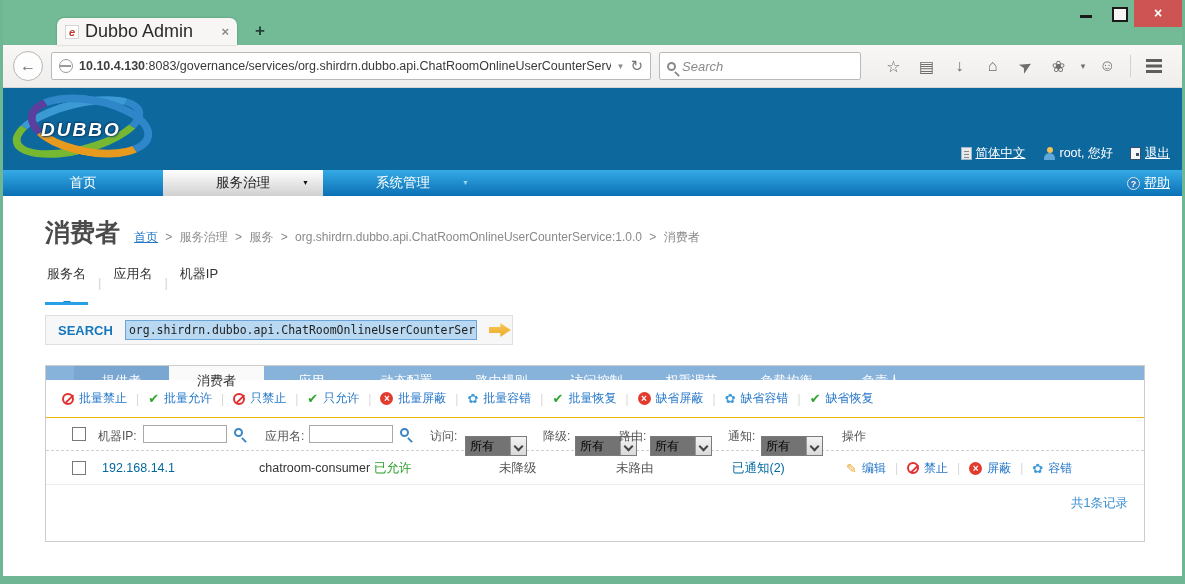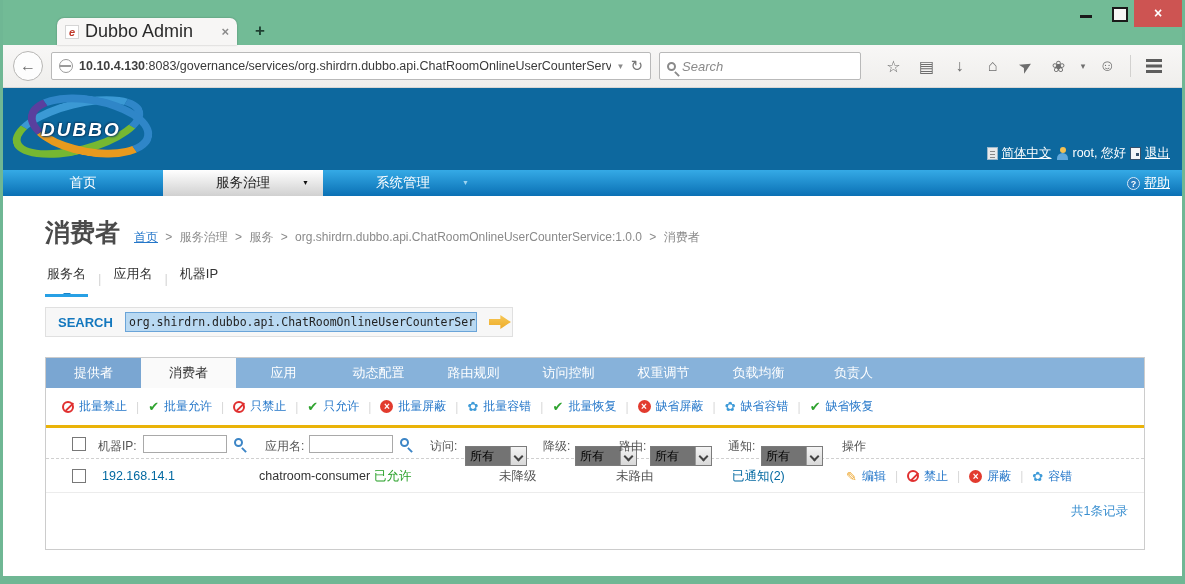--- a/index.html
+++ b/index.html
@@ -57,21 +57,21 @@
 
   
   .appheader { position:relative; height:82px; background:#0d689e; }
   .logo { position:absolute; left:6px; top:4px; width:154px; height:72px; cursor:pointer; }
   .logo .e1 { position:absolute; left:2px; top:8px; width:134px; height:54px; border:8px solid #76b832;
               border-radius:50%; transform:rotate(-14deg); border-right-color:#2f86c8; border-top-color:#3b99d4; }
   .logo .e2 { position:absolute; left:18px; top:4px; width:126px; height:60px; border:8px solid #2f86c8;
               border-radius:50%; transform:rotate(10deg); border-left-color:#5a3f9e; border-bottom-color:#e89a1e; }
   .logo .txt { position:absolute; left:32px; top:27px; font-weight:bold; font-style:italic; font-size:19px;
                color:#fff; letter-spacing:2px; text-shadow:1px 1px 2px #0a3e66,-1px -1px 2px #0a3e66; }
-  .hlinks { position:absolute; right:12px; bottom:8px; display:flex; align-items:center; gap:4px; }
+  .hlinks { position:absolute; right:12px; bottom:8px; display:flex; align-items:center; gap:17px; }
   .hlink { display:flex; align-items:center; gap:4px; color:#fff; font-size:12.5px; cursor:pointer; }
   .hlink u { text-decoration:underline; }
   .ic-page { width:11px; height:13px; background:#e9e9e9; border:1px solid #9db9cc; position:relative; }
   .ic-page::after { content:""; position:absolute; left:2px; top:3px; width:5px; height:1px; background:#888;
                     box-shadow:0 3px 0 #888, 0 6px 0 #888; }
   .ic-user { width:13px; height:13px; position:relative; }
   .ic-user::before { content:""; position:absolute; left:4px; top:0; width:6px; height:6px; border-radius:50%; background:#f3c152; }
   .ic-user::after { content:""; position:absolute; left:1px; top:6px; width:11px; height:7px; border-radius:6px 6px 0 0; background:#5fa8dc; }
   .ic-door { width:11px; height:13px; background:#f4f6f8; border:1px solid #36506b; position:relative; }
   .ic-door::after { content:""; position:absolute; right:1px; top:5px; width:3px; height:3px; background:#36506b; }
@@ -89,53 +89,53 @@
   .nav-help u { color:#fff; font-size:13px; }
 
   
   .content { position:relative; height:380px; background:#fff; }
   .pagehead { padding:20px 0 0 42px; display:flex; align-items:baseline; }
   .ptitle { font-size:25px; font-weight:bold; color:#4a4a4a; }
   .crumbs { margin-left:14px; font-size:12px; color:#8a8a8a; white-space:nowrap; }
   .crumbs .lnk { color:#2577c9; text-decoration:underline; cursor:pointer; }
   .crumbs .sep { margin:0 4px; }
   .subtabs { margin:16px 0 0 44px; font-size:13px; color:#333; display:flex; align-items:center; }
-  .stab { cursor:pointer; position:relative; padding-bottom:14px; }
+  .stab { cursor:pointer; position:relative; padding-bottom:22px; }
   .stab.active::after { content:""; position:absolute; left:-2px; right:-2px; bottom:0; height:3px; background:#27a0e5; }
   .stab.active::before { content:""; position:absolute; left:50%; bottom:-4px; margin-left:-4px;
                          border:4px solid transparent; border-top-color:#1d84c6; }
   .stab-sep { color:#d5d5d5; margin:0 12px; padding-bottom:6px; }
 
   .searchpanel { margin:10px 0 0 42px; width:468px; height:30px; background:#f7f7f7; border:1px solid #e0e0e0;
                  display:flex; align-items:center; padding-left:12px; gap:12px; }
   .slabel { font-size:13px; font-weight:bold; color:#1478be; }
   .sinput { width:352px; height:20px; background:#b9d9f2; border:1px solid #6aa4d8; overflow:hidden;
             font-family:"DejaVu Sans Mono","Liberation Mono",monospace; font-size:11.5px; color:#222;
             line-height:18px; padding:0 3px; white-space:nowrap; cursor:text; }
   .goarrow { width:22px; height:16px; background:linear-gradient(#f7ca5a,#eda925); cursor:pointer;
              clip-path:polygon(0 32%, 52% 32%, 52% 6%, 100% 50%, 52% 94%, 52% 68%, 0 68%); }
 
   
   .panel { margin:20px 0 0 42px; width:1100px; border:1px solid #ccc; background:#fff; }
-  .ptabs { height:30px; background:#87b2da; display:flex; padding-left:0; }
+  .ptabs { height:14px; background:#87b2da; display:flex; padding-left:28px; }
   .ptab { width:95px; text-align:center; line-height:30px; color:#fff; font-size:13px; cursor:pointer; }
   .ptab.first { background:#7aa6d2; }
   .ptab.active { background:#fafafa; color:#333; }
   .actions { height:37px; display:flex; align-items:center; padding-left:16px; font-size:12px; }
   .act { display:flex; align-items:center; gap:5px; color:#2577c9; cursor:pointer; white-space:nowrap; }
   .act-sep { color:#d8d8d8; margin:0 9px; }
   .ic-check { color:#2fa32f; font-size:13px; font-weight:bold; }
   .ic-edit { color:#eda429; font-size:13px; }
   .ic-tol { color:#3f9bd8; font-size:13px; }
   .ic-forbid { width:12px; height:12px; border:2px solid #e03030; border-radius:50%; position:relative; flex:none; }
   .ic-forbid::after { content:""; position:absolute; left:0; top:3.5px; width:11px; height:2px; background:#e03030; transform:rotate(-45deg); }
   .ic-block { width:13px; height:13px; background:#e23b2e; border-radius:50%; color:#fff; font-size:10px;
               font-weight:bold; text-align:center; line-height:13px; flex:none; }
 
-  .filterrow { height:34px; position:relative; border-top:3px solid #eab308; border-bottom:1px dashed #d0d0d0;
+  .filterrow { height:34px; position:relative; border-top:1px solid #eab308; border-bottom:1px dashed #d0d0d0;
                font-size:12px; color:#555; }
   .cb { position:absolute; top:9px; width:14px; height:14px; border:1.5px solid #787878; background:#fff; cursor:pointer; }
   .flbl { position:absolute; top:10px; white-space:nowrap; }
   .finp { position:absolute; top:7px; width:84px; height:18px; border:1px solid #a9a9a9; outline:0; padding:0 3px;
           font-size:12px; }
   .fmag { position:absolute; top:10px; width:9px; height:9px; border:2px solid #3c85c6; border-radius:50%; cursor:pointer; }
   .fmag::after { content:""; position:absolute; left:7px; top:7px; width:2px; height:6px; background:#3c85c6; transform:rotate(-45deg); }
   .fsel { position:absolute; top:18px; width:62px; height:20px; border:1px solid #7b7b7b; background:#737373;
           display:flex; cursor:pointer; }
   .fsel-val { flex:1; padding-left:4px; font-size:12px; color:#000; line-height:18px; }

